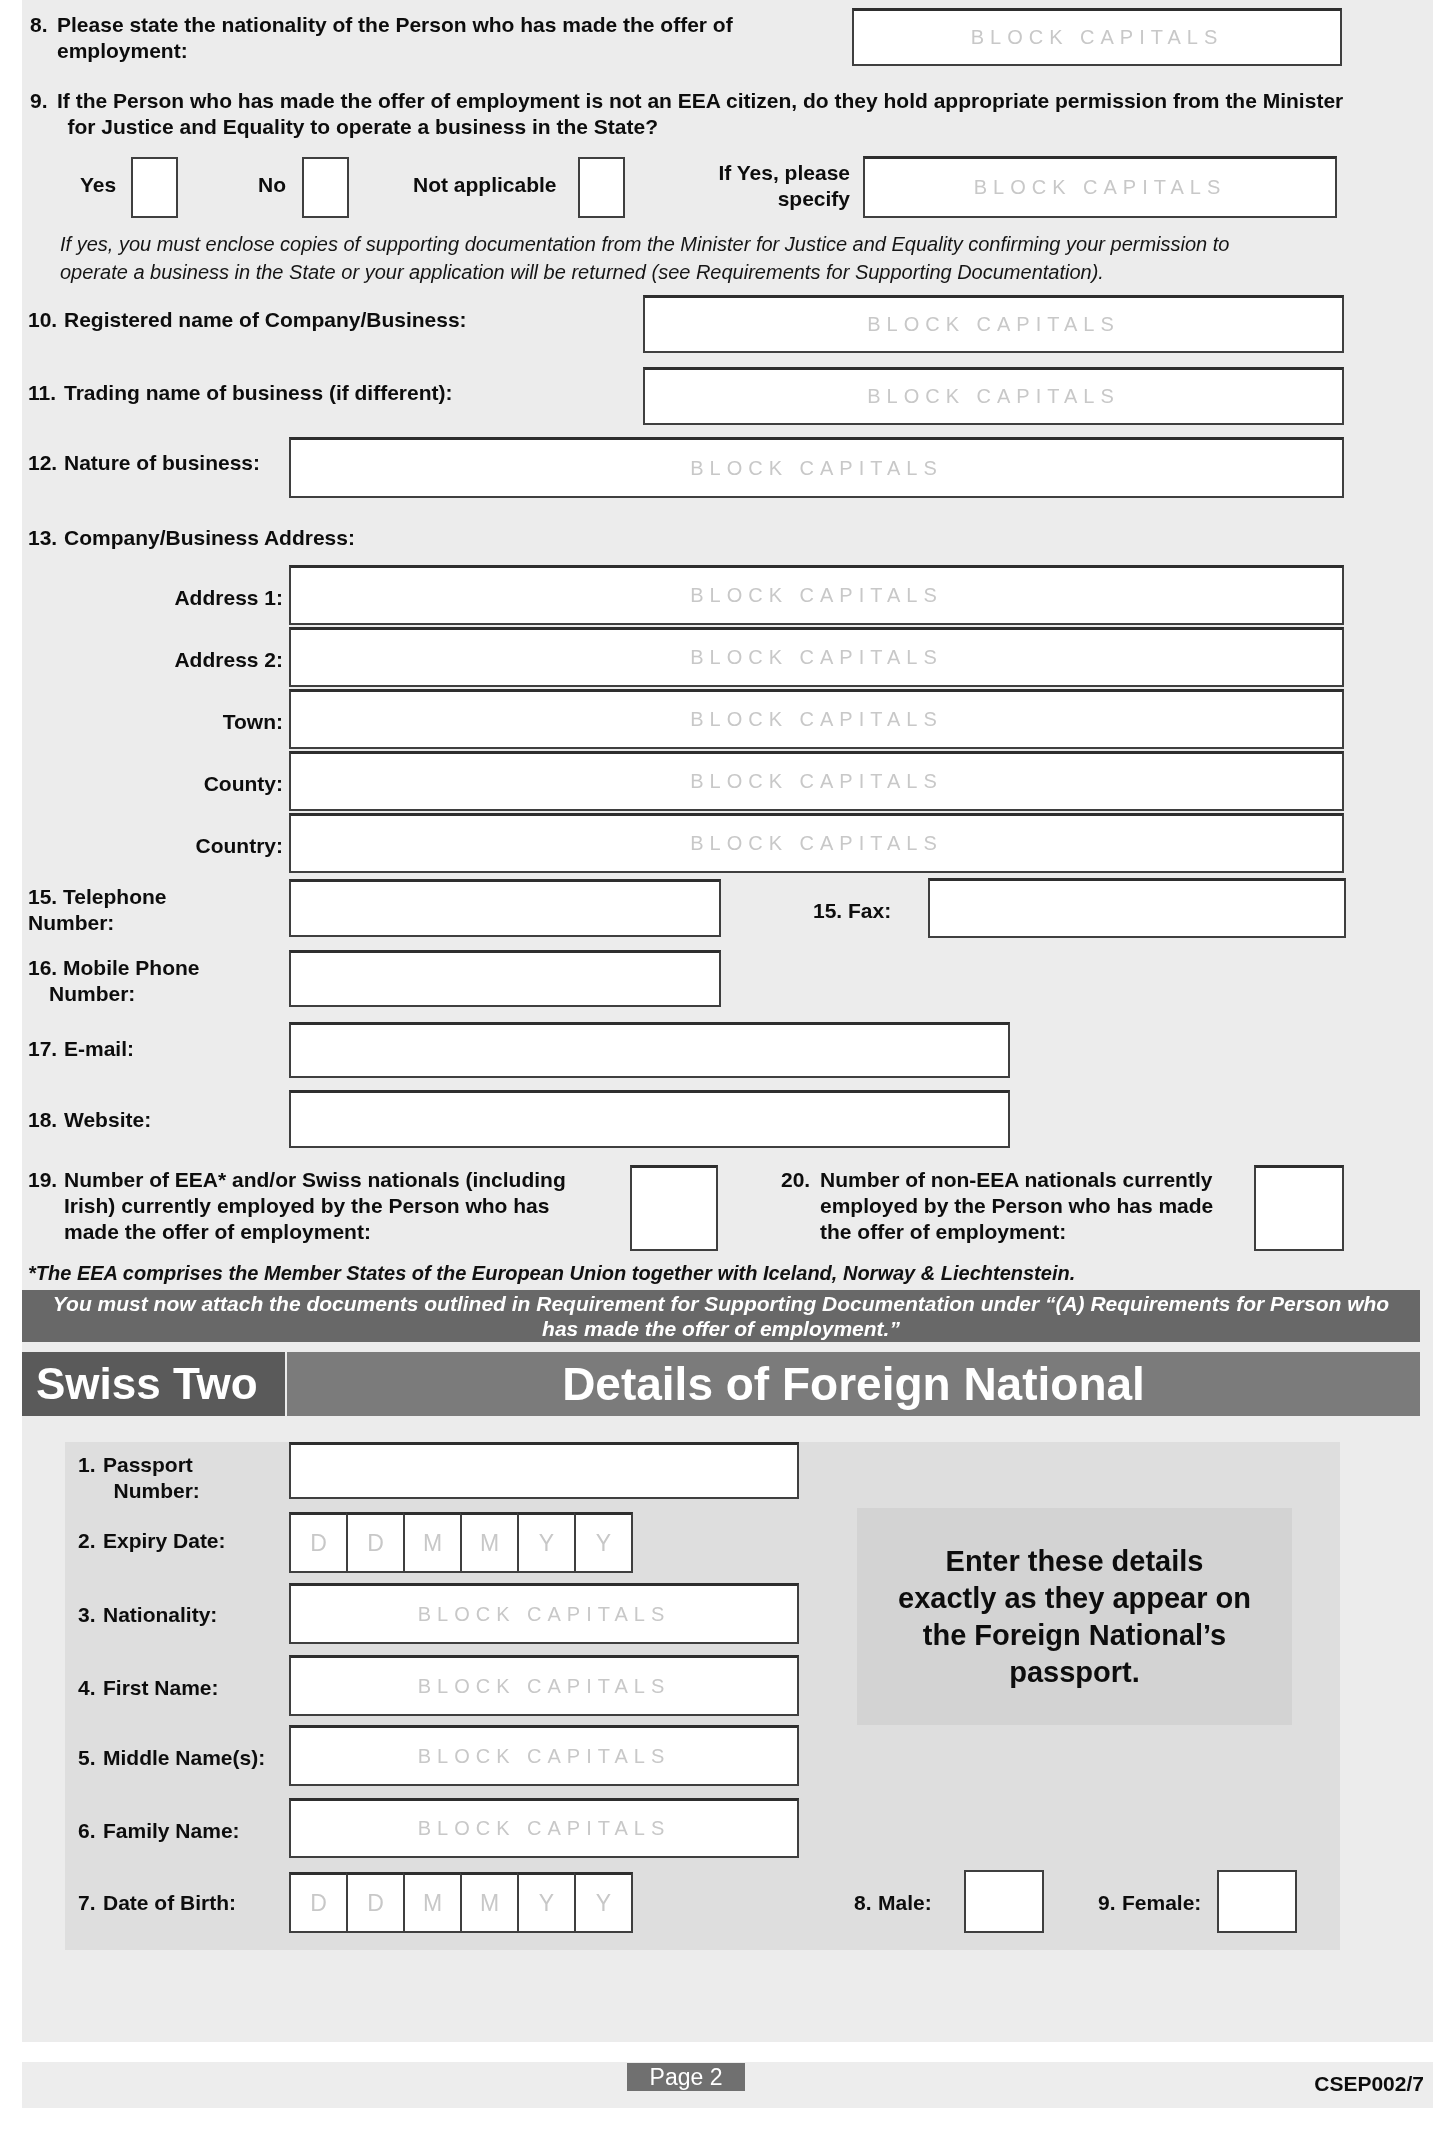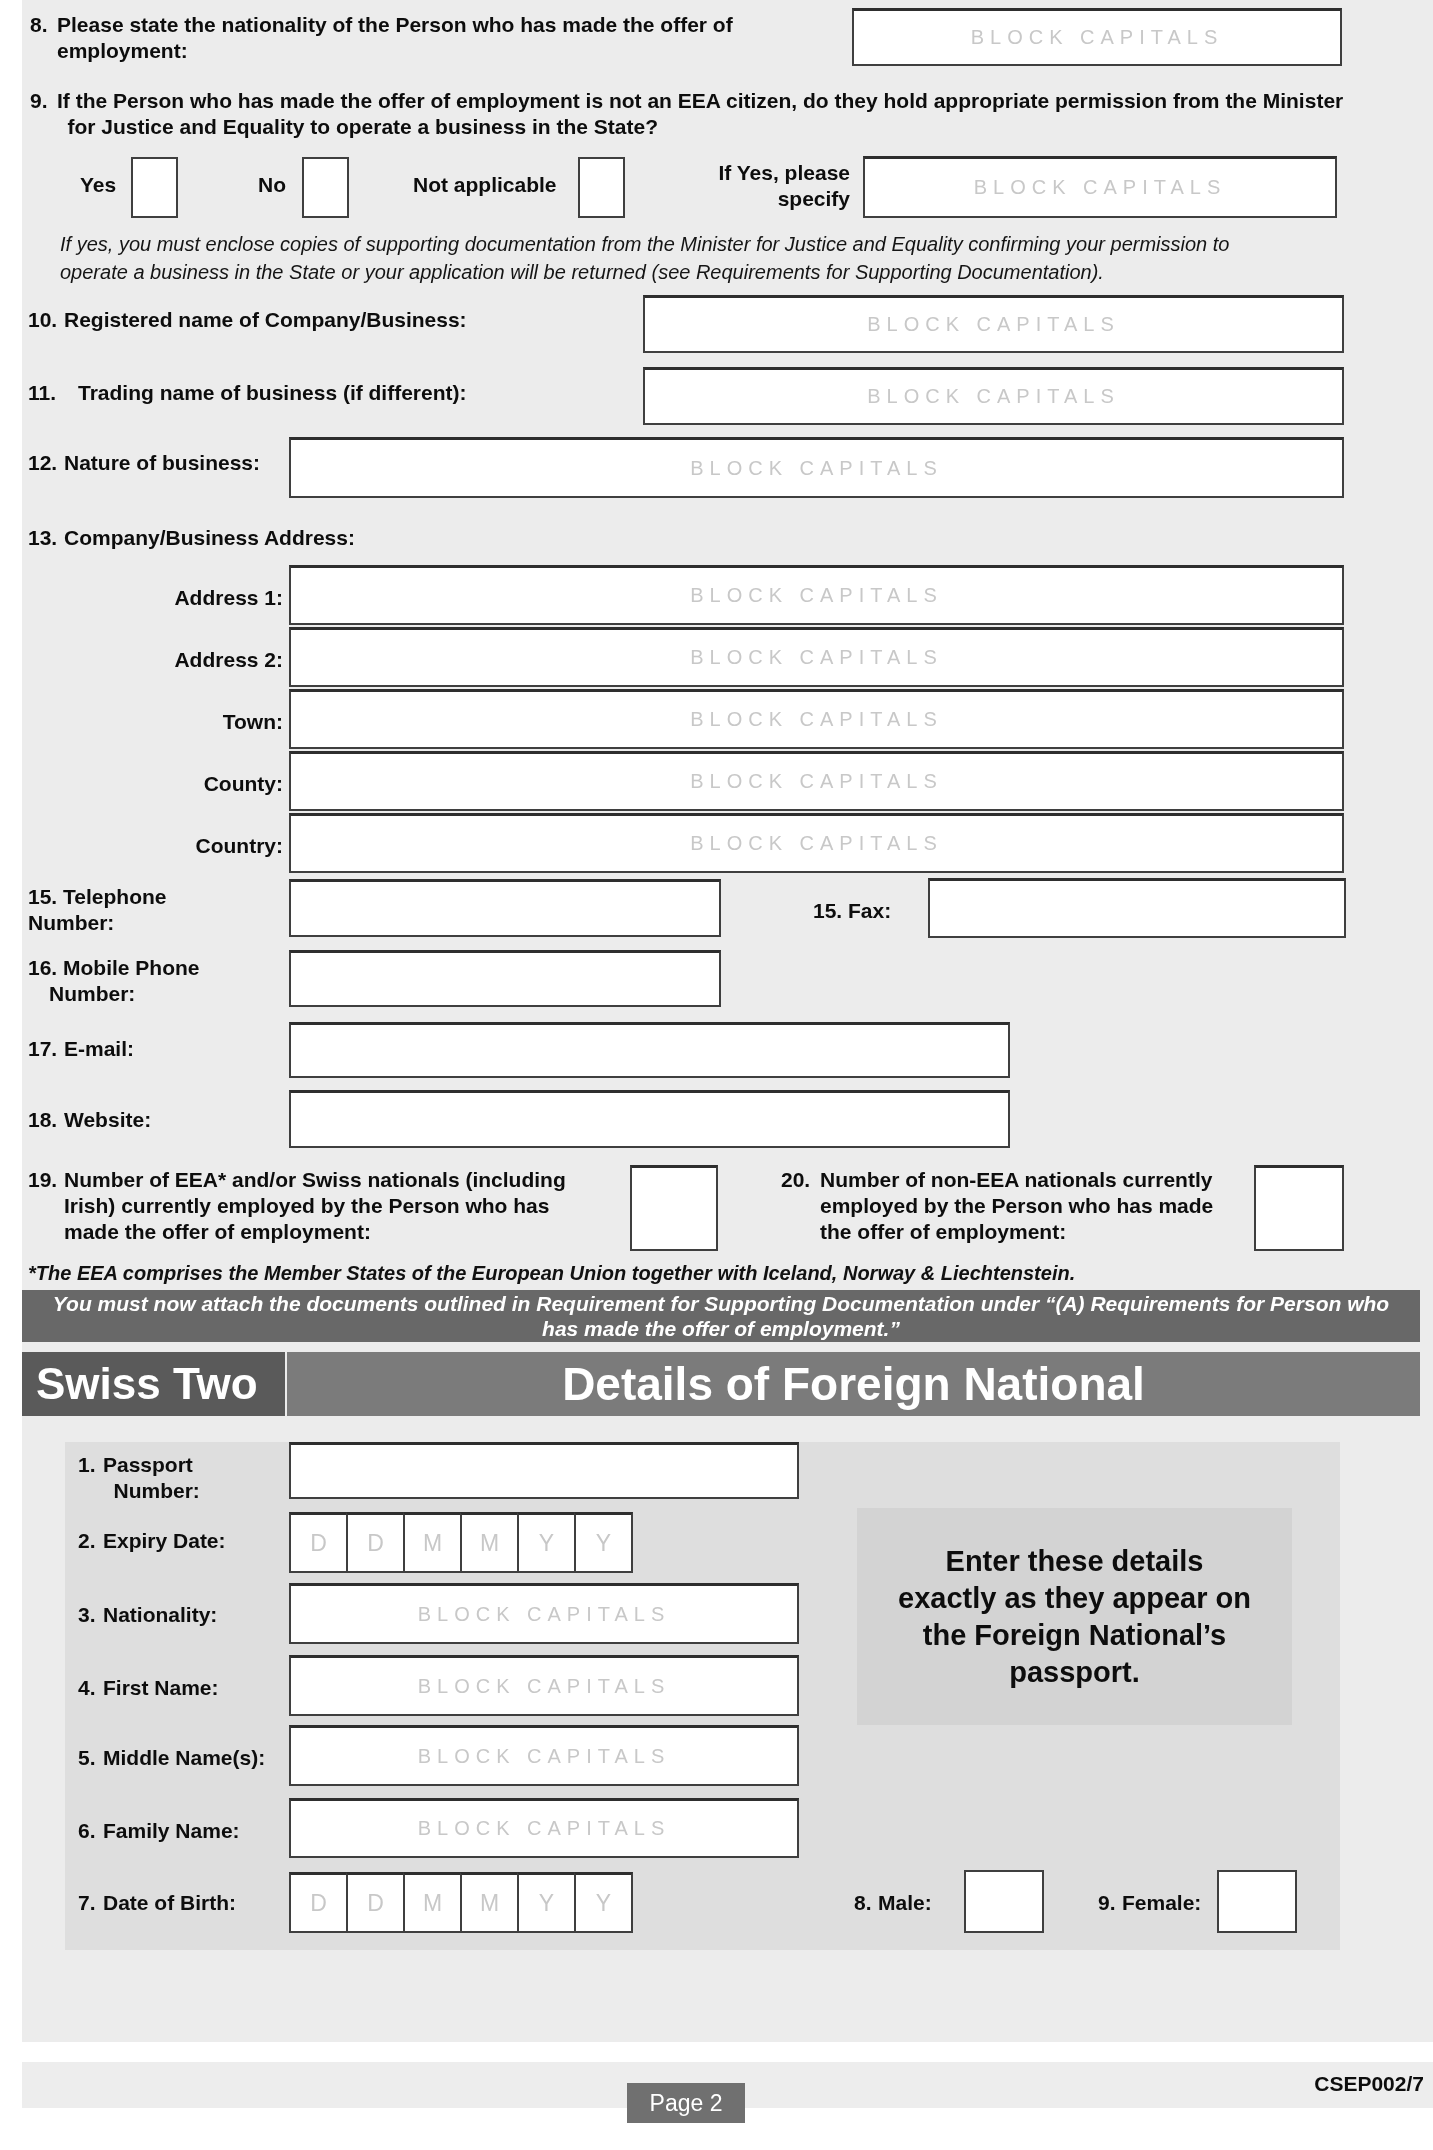--- a/index.html
+++ b/index.html
@@ -64,21 +64,21 @@
   <div class="abs italic-note" style="left:60px;top:230px;width:1350px;">If yes, you must enclose copies of supporting documentation from the Minister for Justice and Equality confirming your permission to
 operate a business in the State or your application will be returned (see Requirements for Supporting Documentation).</div>
 
   <div class="abs num" style="left:28px;top:307px;">10.</div>
   <div class="abs lbl" style="left:64px;top:307px;width:560px;">Registered name of Company/Business:</div>
   <div class="abs box" style="left:643px;top:295px;width:701px;height:58px;">
     <span class="ph">BLOCK CAPITALS</span>
   </div>
 
   <div class="abs num" style="left:28px;top:380px;">11.</div>
-  <div class="abs lbl" style="left:64px;top:380px;width:560px;margin-left:14px;">Trading name of business (if different):</div>
+  <div class="abs lbl" style="left:64px;top:380px;width:560px;">Trading name of business (if different):</div>
   <div class="abs box" style="left:643px;top:367px;width:701px;height:58px;">
     <span class="ph">BLOCK CAPITALS</span>
   </div>
 
   <div class="abs num" style="left:28px;top:450px;">12.</div>
   <div class="abs lbl" style="left:64px;top:450px;width:220px;">Nature of business:</div>
   <div class="abs box" style="left:289px;top:437px;width:1055px;height:61px;">
     <span class="ph">BLOCK CAPITALS</span>
   </div>
 
@@ -205,15 +205,15 @@
   <div class="abs num" style="left:1098px;top:1890px;">9.</div>
   <div class="abs lbl" style="left:1122px;top:1890px;width:100px;">Female:</div>
   <div class="abs cb" style="left:1217px;top:1870px;width:80px;height:63px;"></div>
 
   <div class="abs notebox" style="left:857px;top:1508px;width:435px;height:217px;">Enter these details
 exactly as they appear on
 the Foreign National’s
 passport.</div>
 
   <div class="abs footer-band" style="left:22px;top:2062px;width:1411px;height:46px;"></div>
-  <div class="abs page-badge" style="left:627px;top:2063px;width:118px;height:40px;margin-top:20px;">Page 2</div>
+  <div class="abs page-badge" style="left:627px;top:2063px;width:118px;height:28px;">Page 2</div>
   <div class="abs form-code" style="left:1100px;top:2072px;width:324px;">CSEP002/7</div>
 </div>
 
 </body></html>

